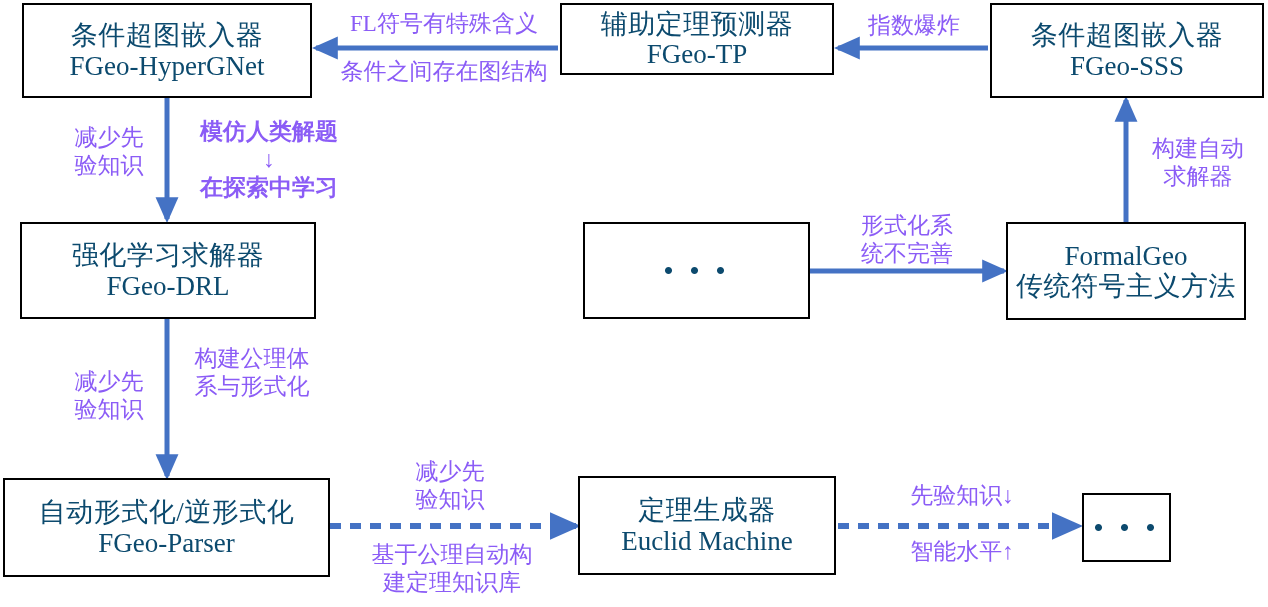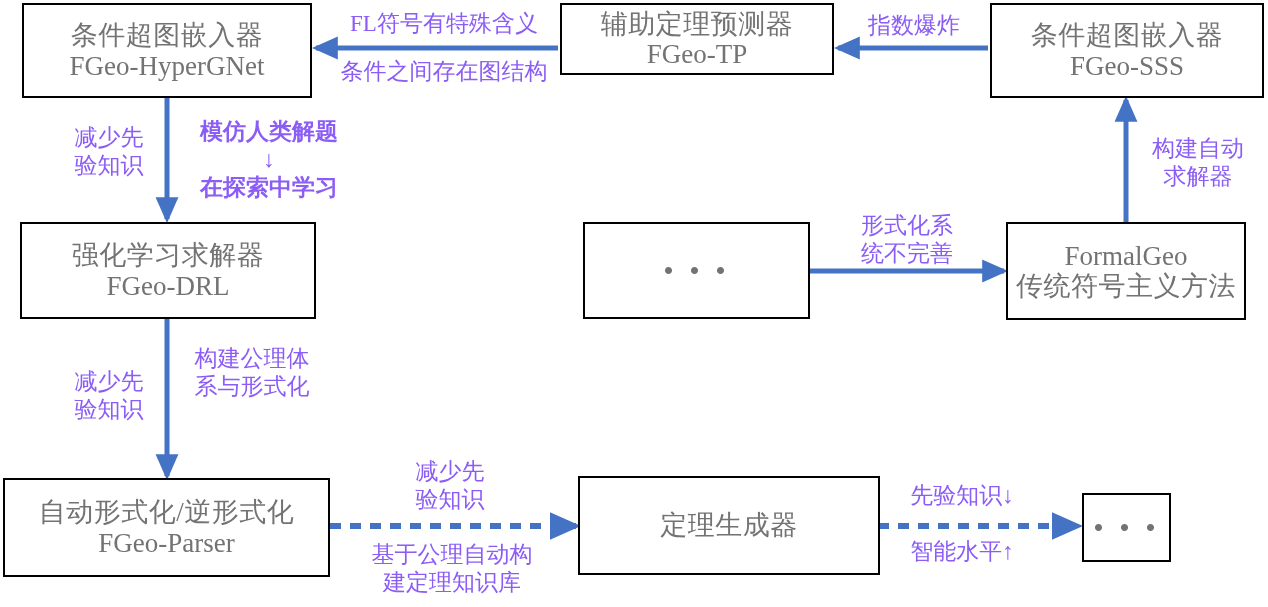--- a/index.html
+++ b/index.html
@@ -19,21 +19,21 @@
     position: absolute;
     box-sizing: border-box;
     border: 2.5px solid #000000;
     background: #ffffff;
     display: flex;
     flex-direction: column;
     align-items: center;
     justify-content: center;
     text-align: center;
     line-height: 1.12;
-    color: #737373;
+    color: #0c4a6e;
     z-index: 3;
   }
   .node .ln {
     display: block;
     white-space: nowrap;
   }
   .ln-cn { font-size: 27px; letter-spacing: 0.5px; }
   .ln-en { font-size: 27px; }
   .dots {
     font-size: 30px;
@@ -116,22 +116,23 @@
   <div class="node" style="left:1006px; top:222px; width:240px; height:98px;">
     <span class="ln ln-en">FormalGeo</span>
     <span class="ln ln-cn">传统符号主义方法</span>
   </div>
 
   <div class="node" style="left:3px; top:478px; width:327px; height:99px;">
     <span class="ln ln-cn">自动形式化/逆形式化</span>
     <span class="ln ln-en">FGeo-Parser</span>
   </div>
 
-  <div class="node" style="left:578px; top:476px; width:302px; height:99px;">
+  <div class="node" style="left:578px; top:476px; width:258px; height:99px;">
     <span class="ln ln-cn">定理生成器</span>
+    <span class="ln ln-en">Euclid Machine</span>
   </div>
 
   <div class="node" style="left:1082px; top:493px; width:89px; height:69px;">
     <span class="ln dots">•  •  •</span>
   </div>
 
   <div class="elabel" style="left:849px; top:12px; width:130px;">
     <span class="l">指数爆炸</span>
   </div>
 

